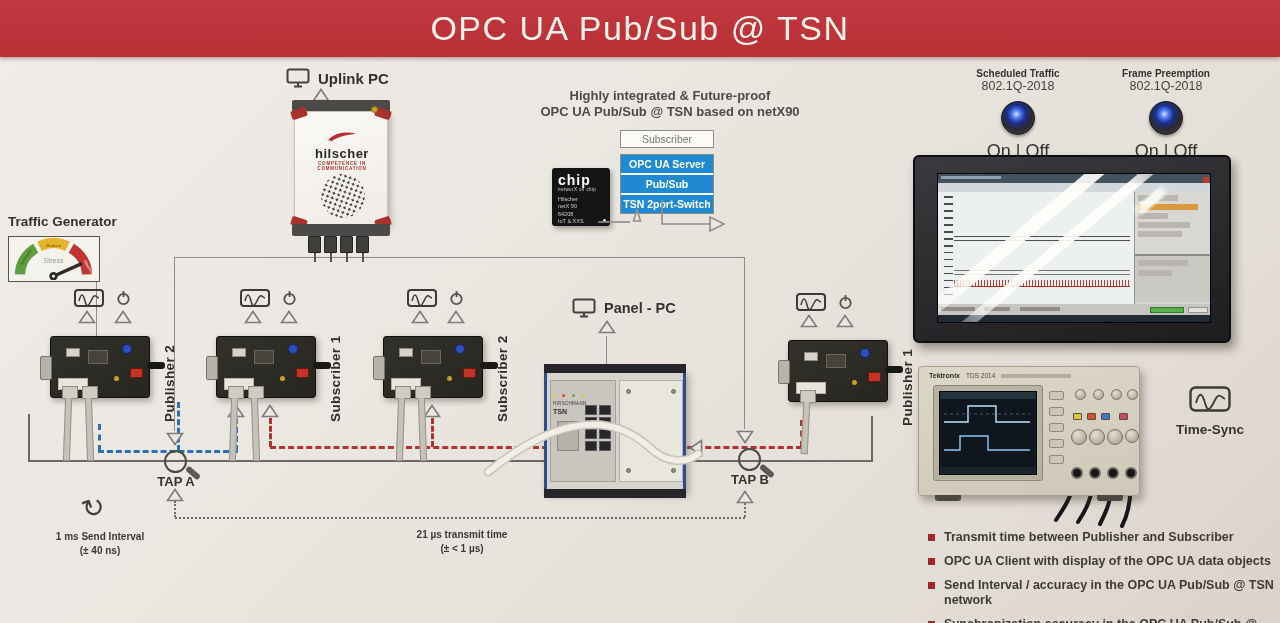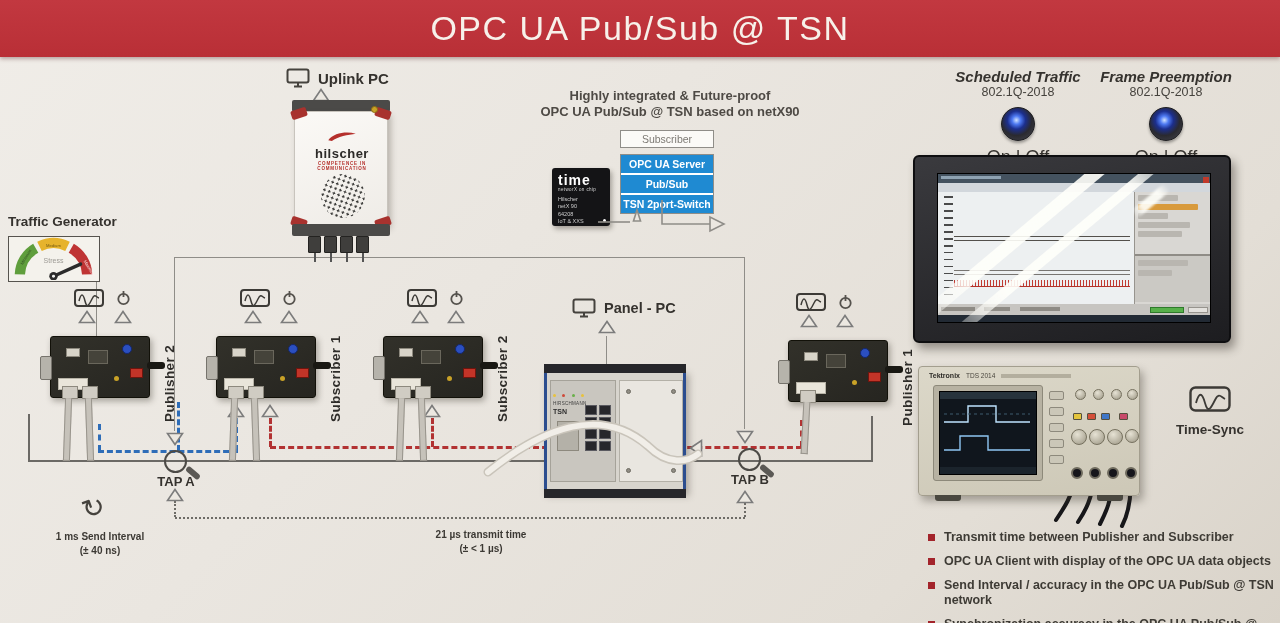--- a/index.html
+++ b/index.html
@@ -60,21 +60,21 @@
   .chip .pin { position:absolute; right:4px; bottom:4px; width:3px; height:3px; background:#fff; border-radius:50%; }
   .stack { left:620px; top:130px; width:94px; }
   .stack .hd { border:1.5px solid #8f8d88; background:#fbfaf7; color:#7d7a74; font-size:10.5px; text-align:center;
      padding:2px 0; margin-bottom:6px; }
   .stack .blue { border:1.5px solid #8f8d88; background:#fff; }
   .stack .layer { background:#1f8ad2; color:#fff; font-size:10.5px; font-weight:bold; text-align:center; padding:3px 0; }
   .stack .layer + .layer { border-top:2px solid #fff; }
 
   
   .toggle { width:132px; text-align:center; z-index:3;}
-  .toggle .t1 { font-size:15px; font-weight:bold; color:#35322e;font-style:italic; }
+  .toggle .t1 { font-size:10px; font-weight:bold; color:#35322e; }
   .toggle .t2 { font-size:12.5px; color:#45423d; }
   .tbtn { width:34px; height:34px; margin:8px auto 6px; border-radius:50%; border:1px solid #1d1d20;
      background:radial-gradient(circle at 45% 38%, #cfe2ff 0%, #4d79f2 16%, #1c2f8e 34%, #2a2a30 58%, #46464e 100%);
      box-shadow:0 2px 3px rgba(0,0,0,.35); cursor:pointer; }
   .toggle .st { font-size:18px; color:#35322e; }
 
   
   .board { position:absolute; width:100px; height:62px; z-index:4; }
   .pcb { position:absolute; inset:0; background:linear-gradient(150deg,#32312a,#262520); border:1px solid #121109;
      border-radius:3px; box-shadow:2px 3px 6px rgba(60,55,45,.4); }
@@ -279,21 +279,21 @@
     <div class="upwire" style="left:36px;"></div>
     <div class="upwire" style="left:52px;"></div>
     <div class="upwire" style="left:68px;"></div>
   </div>
 
   <div class="abs feature">
     <div>Highly integrated &amp; Future-proof</div>
     <div>OPC UA Pub/Sub @ TSN based on netX90</div>
   </div>
   <div class="abs chip">
-    <div class="logo">time</div>
+    <div class="logo">chip</div>
     <div class="sub">networX on chip</div>
     <div class="ln">Hilscher</div>
     <div class="ln">netX 90</div>
     <div class="ln">64208</div>
     <div class="ln">IoT &amp; XXS</div>
     <div class="pin"></div>
   </div>
   <div class="abs stack">
     <div class="hd">Subscriber</div>
     <div class="blue">
@@ -465,21 +465,21 @@
   <div class="tap-label" style="left:148px; top:474px;">TAP A</div>
   <div class="tap-circle" style="left:738px; top:448px;"></div>
   <div class="tap-handle" style="left:759px; top:468px;"></div>
   <div class="tap-label" style="left:722px; top:472px;">TAP B</div>
 
   <div class="refresh" style="left:82px; top:492px;">↻</div>
   <div class="measure" style="left:25px; top:530px; width:150px;">
     <div>1 ms Send Interval</div>
     <div>(± 40 ns)</div>
   </div>
-  <div class="measure" style="left:396px; top:528px; width:170px;">
+  <div class="measure" style="left:377px; top:528px; width:170px;">
     <div>21 µs transmit time</div>
     <div>(± &lt; 1 µs)</div>
   </div>
 
   <div class="abs panelpc-label">
     <svg width="24" height="20" viewBox="0 0 24 20">
       <rect x="1.5" y="1.5" width="21" height="13" rx="2" fill="none" stroke="#45423d" stroke-width="2"></rect>
       <path d="M8 18.5h8M12 15v3.5" stroke="#45423d" stroke-width="2" fill="none"></path>
     </svg>
     <span>Panel - PC</span>

